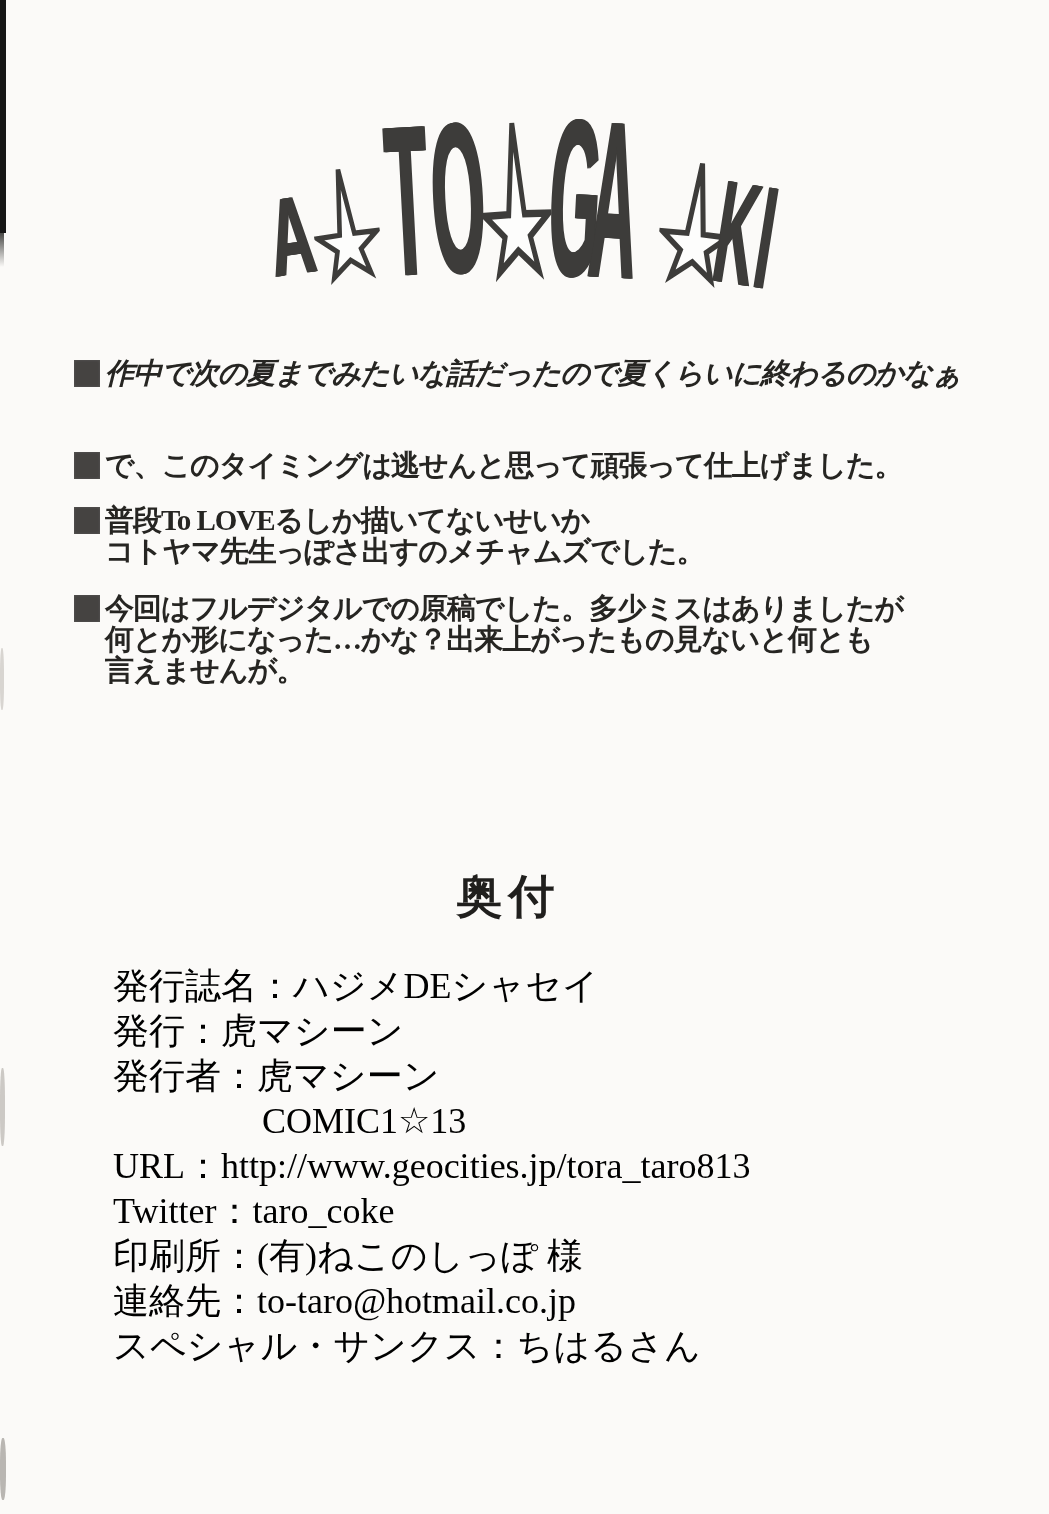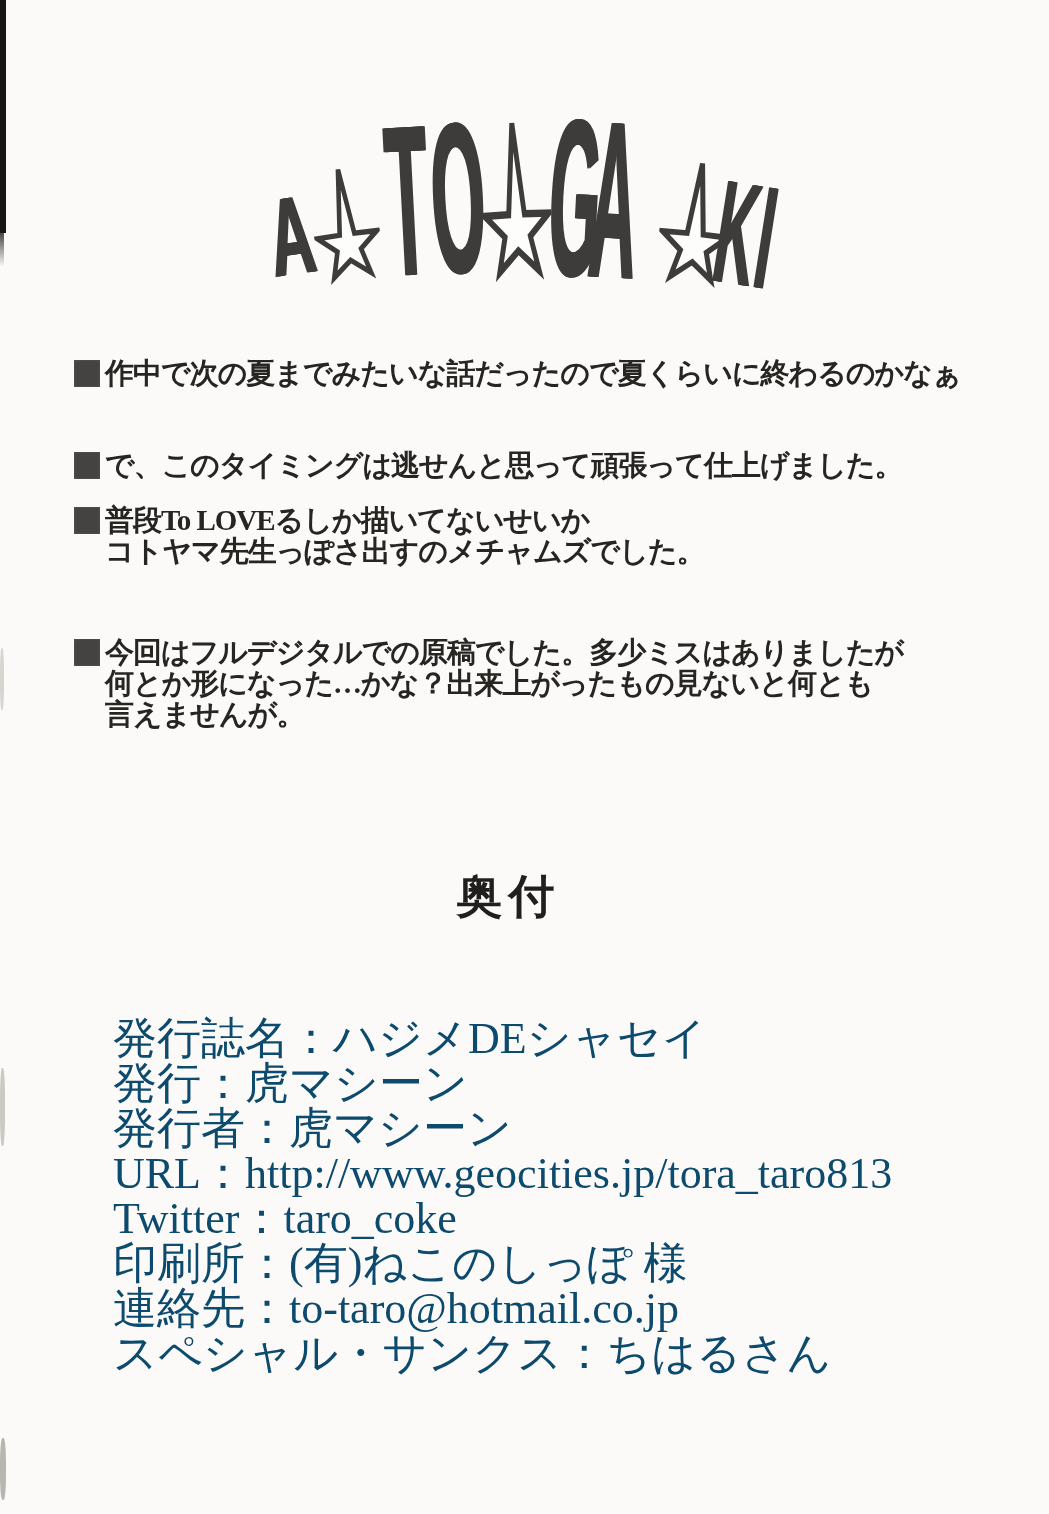--- a/index.html
+++ b/index.html
@@ -40,37 +40,37 @@
   .star-2{left:481px;top:119px;width:70px;height:170px;transform:rotate(-3deg);}
   .star-3{left:660px;top:160px;width:72px;height:132px;transform:rotate(6deg);}
 
   
   .afterword{
     position:absolute;left:74px;top:352px;width:915px;
     font-size:29px;line-height:31px;letter-spacing:-1px;
     font-weight:bold;color:#262522;
   }
   .para{position:absolute;left:0;padding-left:31px;width:884px;}
-  .para-1{top:6px;}
+  .para-1{top:6px;font-style:italic;}
   .para-2{top:98px;}
   .para-3{top:153px;}
-  .para-4{top:241px;margin-top:44px;}
+  .para-4{top:241px;}
   .sq{position:absolute;left:0;top:2px;width:26px;height:27px;background:#454341;
       box-shadow:inset 0 0 3px #5c5a58;}
   .pline{display:block;}
 
   
   .okuzuke-heading{
     position:absolute;left:0;top:866px;width:1049px;text-align:center;
     font-size:46px;font-weight:bold;letter-spacing:6px;color:#201f1d;
     transform:translateX(-16px);
   }
   .colophon{
-    position:absolute;left:113px;top:1016px;width:900px;
-    font-size:44px;line-height:45px;color:#0c4a6e;
+    position:absolute;left:113px;top:964px;width:900px;
+    font-size:36px;line-height:45px;color:#000000;
   }
   .cline{white-space:pre;}
   .cline.indent{padding-left:149px;}
 </style>
 </head>
 <body>
 
 <div class="page">
 
   <div class="scan-strip"></div>
@@ -121,20 +121,21 @@
     </div>
 
   </div>
 
   <div class="okuzuke-heading">奥付</div>
 
   <div class="colophon">
     <div class="cline">発行誌名：ハジメDEシャセイ</div>
     <div class="cline">発行：虎マシーン</div>
     <div class="cline">発行者：虎マシーン</div>
+    <div class="cline indent">COMIC1☆13</div>
     <div class="cline">URL：http://www.geocities.jp/tora_taro813</div>
     <div class="cline">Twitter：taro_coke</div>
     <div class="cline">印刷所：(有)ねこのしっぽ 様</div>
     <div class="cline">連絡先：to-taro@hotmail.co.jp</div>
     <div class="cline">スペシャル・サンクス：ちはるさん</div>
   </div>
 
 </div>
 
 </body></html>

